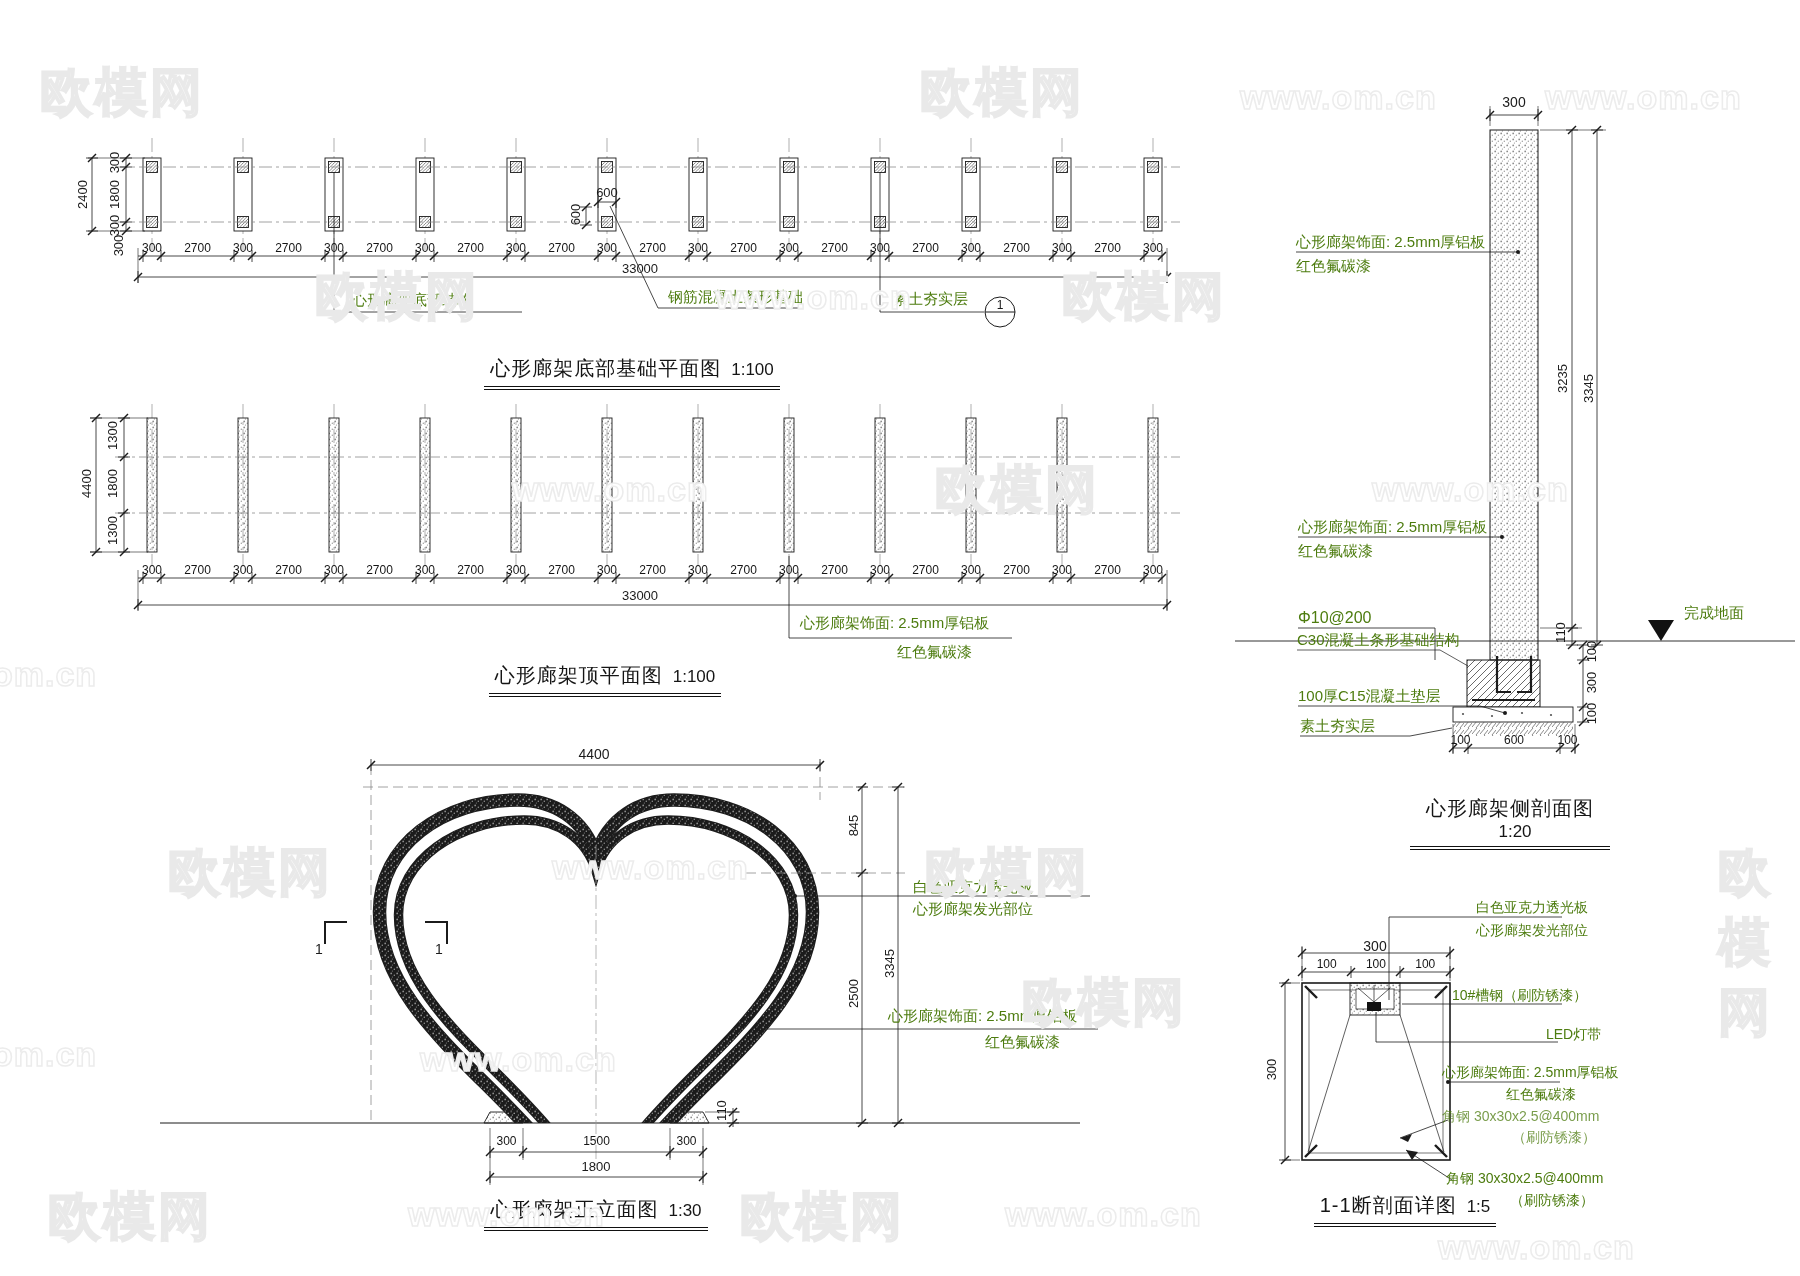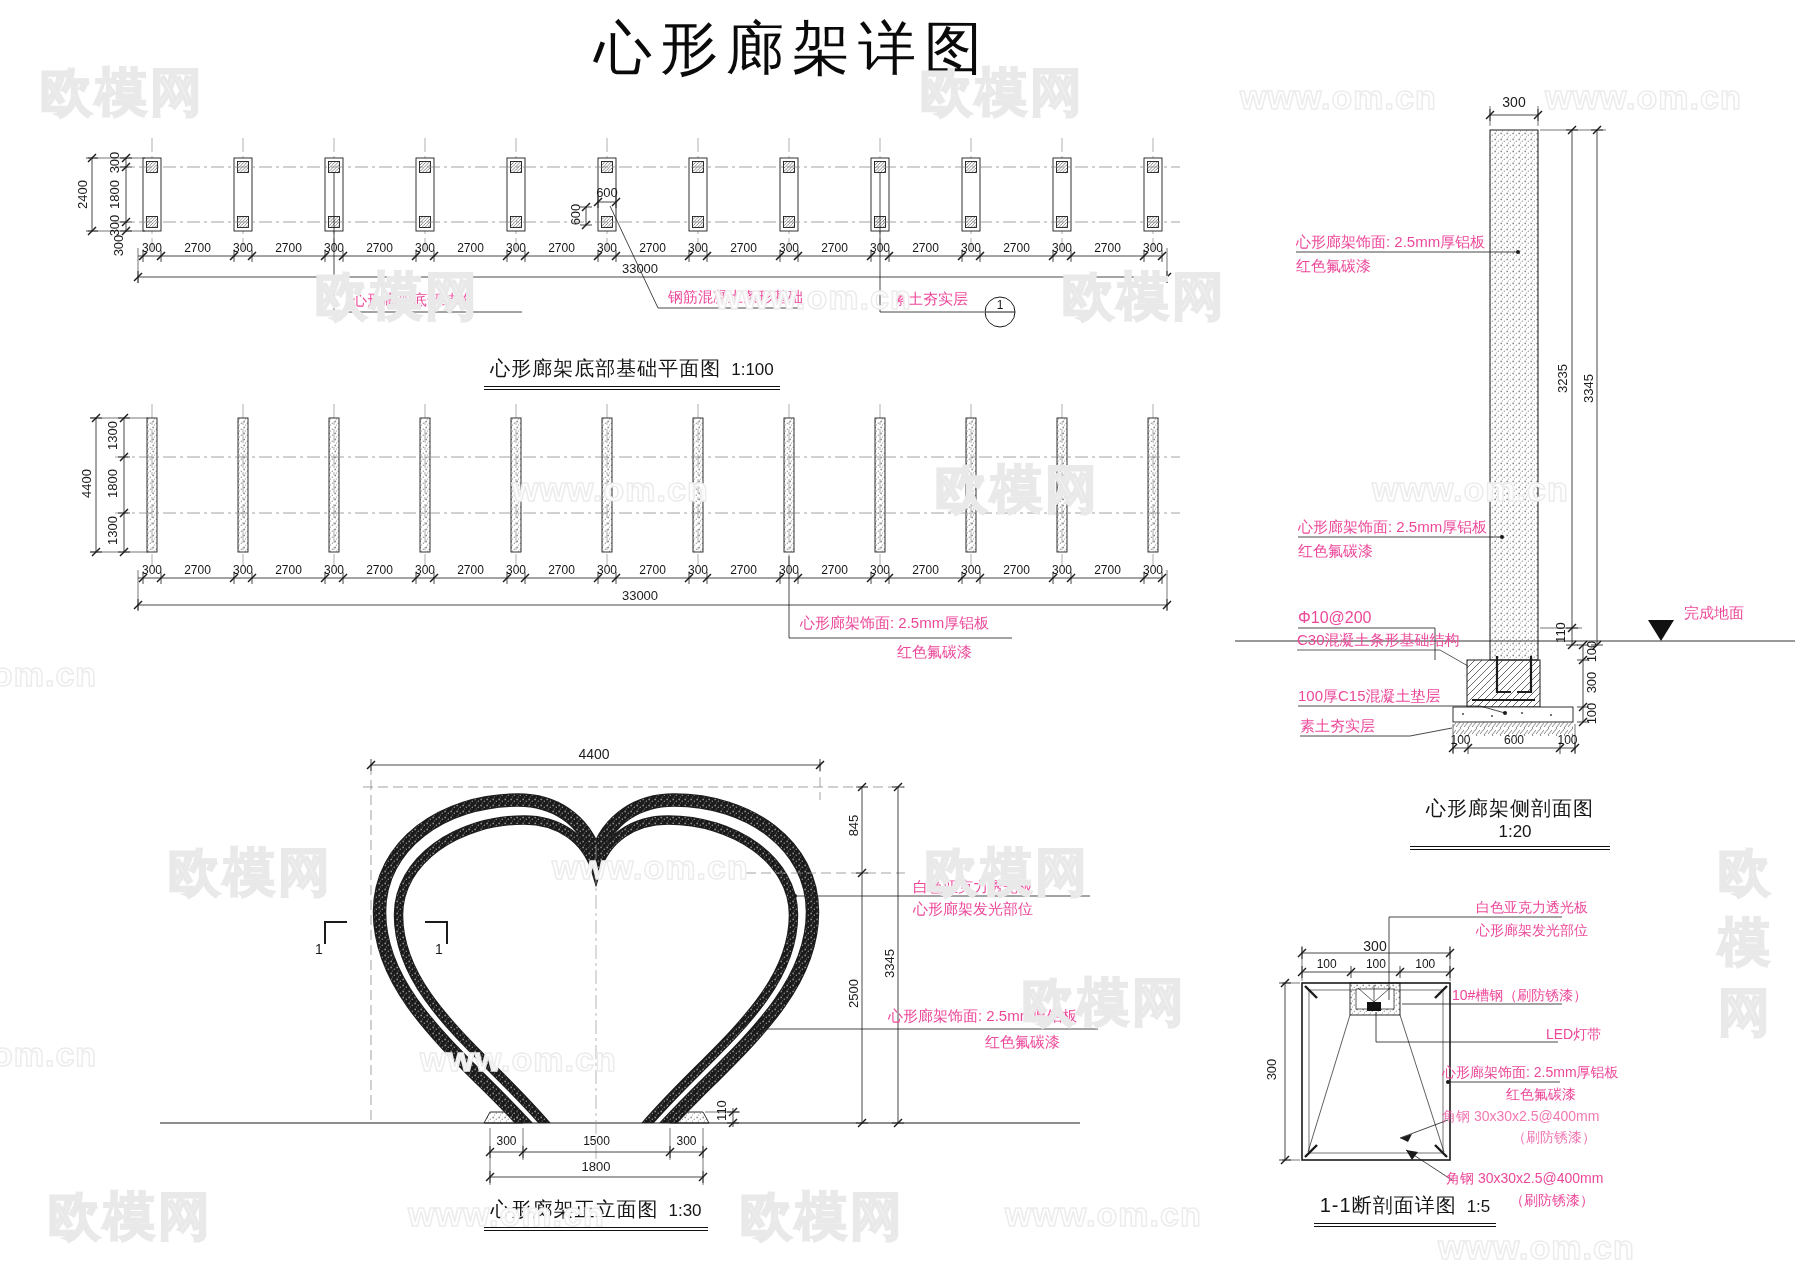--- a/index.html
+++ b/index.html
@@ -1,19 +1,19 @@
 <!DOCTYPE html>
 <html><head>
 <meta charset="utf-8">
 <style>
   html,body{margin:0;padding:0;background:#fff;}
   #canvas{position:relative;width:1800px;height:1276px;background:#fff;overflow:hidden;
           font-family:"Liberation Sans",sans-serif;color:#151515;}
   #gfx{position:absolute;left:0;top:0;z-index:1;}
-  .lbl{position:absolute;z-index:2;font-size:15px;line-height:1.15;white-space:nowrap;color:#ec4899;}
+  .lbl{position:absolute;z-index:2;font-size:15px;line-height:1.15;white-space:nowrap;color:#4d7c0f;}
   .dim{position:absolute;z-index:2;font-size:13px;line-height:1;white-space:nowrap;color:#1b1b1b;text-align:center;}
   .vt{position:absolute;z-index:2;font-size:13px;line-height:1;white-space:nowrap;color:#1b1b1b;
       transform:rotate(-90deg);transform-origin:center;text-align:center;}
   .title{position:absolute;z-index:2;text-align:center;font-size:58px;letter-spacing:8px;
          font-family:"Liberation Serif","DejaVu Serif",serif;color:#0a0a0a;}
   .cap{position:absolute;z-index:2;text-align:center;}
   .cap .u{display:inline-block;border-bottom:4px double #111;padding:0 6px 4px;}
   .cap .nm{font-size:20px;letter-spacing:1px;}
   .cap .sc{font-size:17px;margin-left:10px;}
   .chain{position:absolute;z-index:2;display:flex;height:14px;}
@@ -340,21 +340,20 @@
     <polyline points="1376,1012 1376,1042 1558,1042" stroke-width="0.8"></polyline>
     <line x1="1448" y1="1082" x2="1560" y2="1082" stroke-width="0.8"></line>
     <circle cx="1448" cy="1082" r="2" fill="#1b1b1b" stroke="none"></circle>
     <line x1="1448" y1="1120" x2="1400" y2="1138" stroke-width="0.8"></line>
     <polygon points="1400,1138 1412,1134 1408,1142" fill="#1b1b1b" stroke="none"></polygon>
     <line x1="1452" y1="1180" x2="1406" y2="1150" stroke-width="0.8"></line>
     <polygon points="1406,1150 1418,1152 1412,1160" fill="#1b1b1b" stroke="none"></polygon>
   </g>
 </svg>
 
-  <div class="title" style="left:562px;top:10px;width:460px;">心形廊架详图</div>
 
   <div class="vt" style="left:60px;top:188px;width:44px;">2400</div>
   <div class="vt" style="left:99px;top:156px;width:30px;">300</div>
   <div class="vt" style="left:92px;top:188px;width:44px;">1800</div>
   <div class="vt" style="left:99px;top:219px;width:30px;">300</div>
   <div class="vt" style="left:103px;top:239px;width:30px;">300</div>
   <div class="chain c33" style="left:143px;top:240px;">
       <span>300</span>
       <span>2700</span>
       <span>300</span>
@@ -415,20 +414,23 @@
       <span>2700</span>
       <span>300</span>
       <span>2700</span>
       <span>300</span>
       <span>2700</span>
       <span>300</span>
     </div>
   <div class="dim" style="left:600px;top:589px;width:80px;">33000</div>
   <div class="lbl" style="left:800px;top:614px;">心形廊架饰面: 2.5mm厚铝板</div>
   <div class="lbl" style="left:897px;top:643px;">红色氟碳漆</div>
+  <div class="cap" style="left:405px;top:662px;width:400px;">
+    <span class="u"><span class="nm">心形廊架顶平面图</span><span class="sc">1:100</span></span>
+  </div>
 
   <div class="dim" style="left:564px;top:747px;width:60px;font-size:14px;">4400</div>
   <div class="vt" style="left:838px;top:819px;width:30px;">845</div>
   <div class="vt" style="left:835px;top:987px;width:36px;">2500</div>
   <div class="vt" style="left:871px;top:957px;width:36px;">3345</div>
   <div class="vt" style="left:708px;top:1104px;width:27px;">110</div>
   <div class="dim" style="left:312px;top:942px;width:14px;font-size:14px;">1</div>
   <div class="dim" style="left:432px;top:942px;width:14px;font-size:14px;">1</div>
   <div class="chain celv" style="left:490px;top:1133px;">
       <span>300</span>

